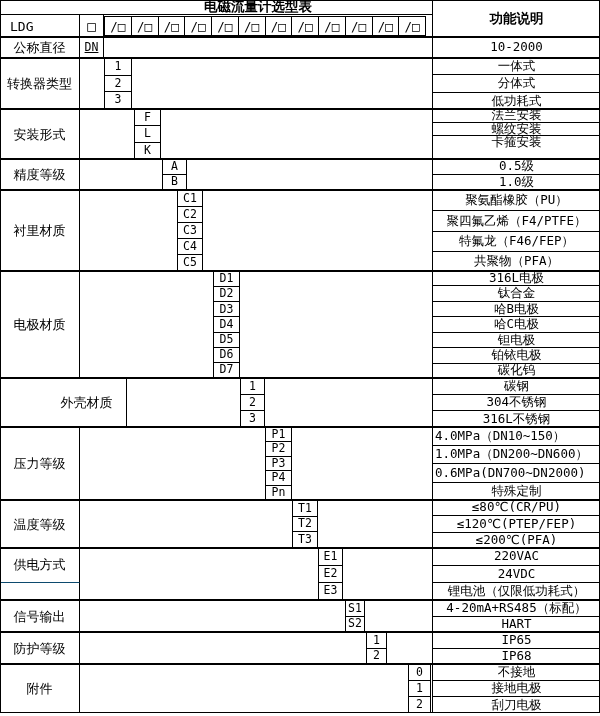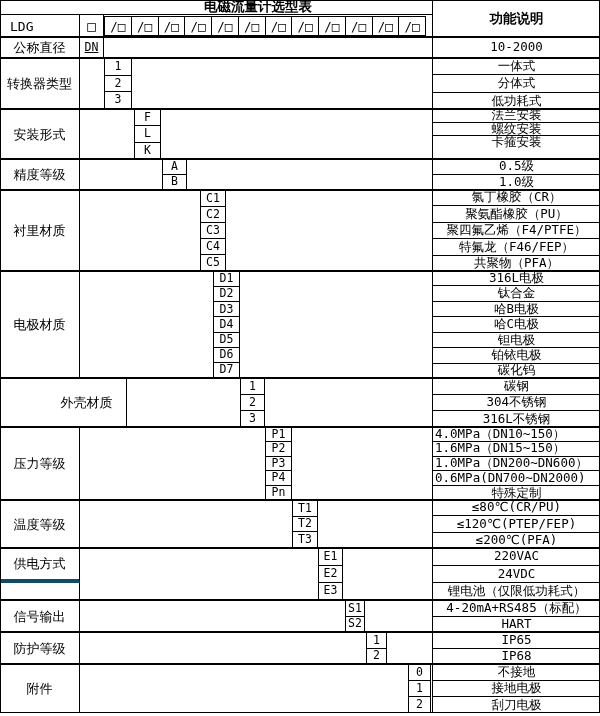--- a/index.html
+++ b/index.html
@@ -12,21 +12,21 @@
   .cell{display:flex;align-items:center;justify-content:center;line-height:1;}
   .vline{background:#000;}
   .hline{background:#000;}
   #table-title{
     border-bottom:1px solid #000;font-size:13.5px;font-weight:bold;
     padding-left:84px;
   }
   #function-header{font-size:13.5px;font-weight:bold;}
   .label-cell{font-size:13px;border-right:1px solid #000;text-align:left;}
   .label-filler{border-right:1px solid #000;}
-  .label-split{border-bottom:4px solid #0c4a6e;}
+  .label-split{border-bottom:1px solid #0c4a6e;}
   .code-col{border:1px solid #000;display:flex;flex-direction:column;}
   .code-col.no-left{border-left:none;text-decoration:underline;}
   .code-cell{flex:1;font-size:11.5px;}
   .desc-col{display:flex;flex-direction:column;}
   .desc-cell{flex:1;font-size:12.5px;white-space:nowrap;}
   .desc-cell.left{justify-content:flex-start;padding-left:2px;}
   .rule-top{border-top:1px solid #000;}
   
   #model-prefix{font-size:13px;justify-content:flex-start;padding-left:10px;border-right:1px solid #000;}
   #model-first-box{font-size:14px;border-right:1px solid #000;}
@@ -109,29 +109,28 @@
           <div class="cell code-cell rule-top">B</div>
         </div>
         <div class="desc-col" style="position: absolute; box-sizing: border-box; left: 433px; top: 0px; width: 167px; height: 31px;">
           <div class="cell desc-cell">0.5级</div>
           <div class="cell desc-cell rule-top">1.0级</div>
         </div>
       </div>
       <div class="hline" style="position: absolute; box-sizing: border-box; left: 0px; top: 158px; width: 600px; height: 2px;"></div>
       <div style="position: absolute; box-sizing: border-box; left: 0px; top: 190px; width: 600px; height: 81px;">
         <div class="cell label-cell" style="position: absolute; box-sizing: border-box; left: 0px; top: 0px; width: 80px; height: 81px;">衬里材质</div>
-        <div class="code-col" style="position: absolute; box-sizing: border-box; left: 200px; top: 0px; width: 26px; height: 81px;">
+        <div class="code-col" style="position: absolute; box-sizing: border-box; left: 177px; top: 0px; width: 26px; height: 81px;">
           <div class="cell code-cell">C1</div>
           <div class="cell code-cell rule-top">C2</div>
           <div class="cell code-cell rule-top">C3</div>
           <div class="cell code-cell rule-top">C4</div>
           <div class="cell code-cell rule-top">C5</div>
         </div>
         <div class="desc-col" style="position: absolute; box-sizing: border-box; left: 433px; top: 0px; width: 167px; height: 81px;">
-          <div class="cell desc-cell">氯丁橡胶（CR）</div>
           <div class="cell desc-cell rule-top">聚氨酯橡胶（PU）</div>
           <div class="cell desc-cell rule-top">聚四氟乙烯（F4/PTFE）</div>
           <div class="cell desc-cell rule-top">特氟龙（F46/FEP）</div>
           <div class="cell desc-cell rule-top">共聚物（PFA）</div>
         </div>
       </div>
       <div class="hline" style="position: absolute; box-sizing: border-box; left: 0px; top: 189px; width: 600px; height: 2px;"></div>
       <div style="position: absolute; box-sizing: border-box; left: 0px; top: 271px; width: 600px; height: 107px;">
         <div class="cell label-cell" style="position: absolute; box-sizing: border-box; left: 0px; top: 0px; width: 80px; height: 107px;">电极材质</div>
         <div class="code-col" style="position: absolute; box-sizing: border-box; left: 213px; top: 0px; width: 27px; height: 107px;">
@@ -172,21 +171,20 @@
         <div class="cell label-cell" style="position: absolute; box-sizing: border-box; left: 0px; top: 0px; width: 80px; height: 73px;">压力等级</div>
         <div class="code-col" style="position: absolute; box-sizing: border-box; left: 265px; top: 0px; width: 27px; height: 73px;">
           <div class="cell code-cell">P1</div>
           <div class="cell code-cell rule-top">P2</div>
           <div class="cell code-cell rule-top">P3</div>
           <div class="cell code-cell rule-top">P4</div>
           <div class="cell code-cell rule-top">Pn</div>
         </div>
         <div class="desc-col" style="position: absolute; box-sizing: border-box; left: 433px; top: 0px; width: 167px; height: 73px;">
           <div class="cell desc-cell left">4.0MPa（DN10~150）</div>
-          <div class="cell desc-cell rule-top left">1.6MPa（DN15~150）</div>
           <div class="cell desc-cell rule-top left">1.0MPa（DN200~DN600）</div>
           <div class="cell desc-cell rule-top left">0.6MPa(DN700~DN2000)</div>
           <div class="cell desc-cell rule-top">特殊定制</div>
         </div>
       </div>
       <div class="hline" style="position: absolute; box-sizing: border-box; left: 0px; top: 426px; width: 600px; height: 2px;"></div>
       <div style="position: absolute; box-sizing: border-box; left: 0px; top: 500px; width: 600px; height: 48px;">
         <div class="cell label-cell" style="position: absolute; box-sizing: border-box; left: 0px; top: 0px; width: 80px; height: 48px;">温度等级</div>
         <div class="code-col" style="position: absolute; box-sizing: border-box; left: 292px; top: 0px; width: 26px; height: 48px;">
           <div class="cell code-cell">T1</div>

